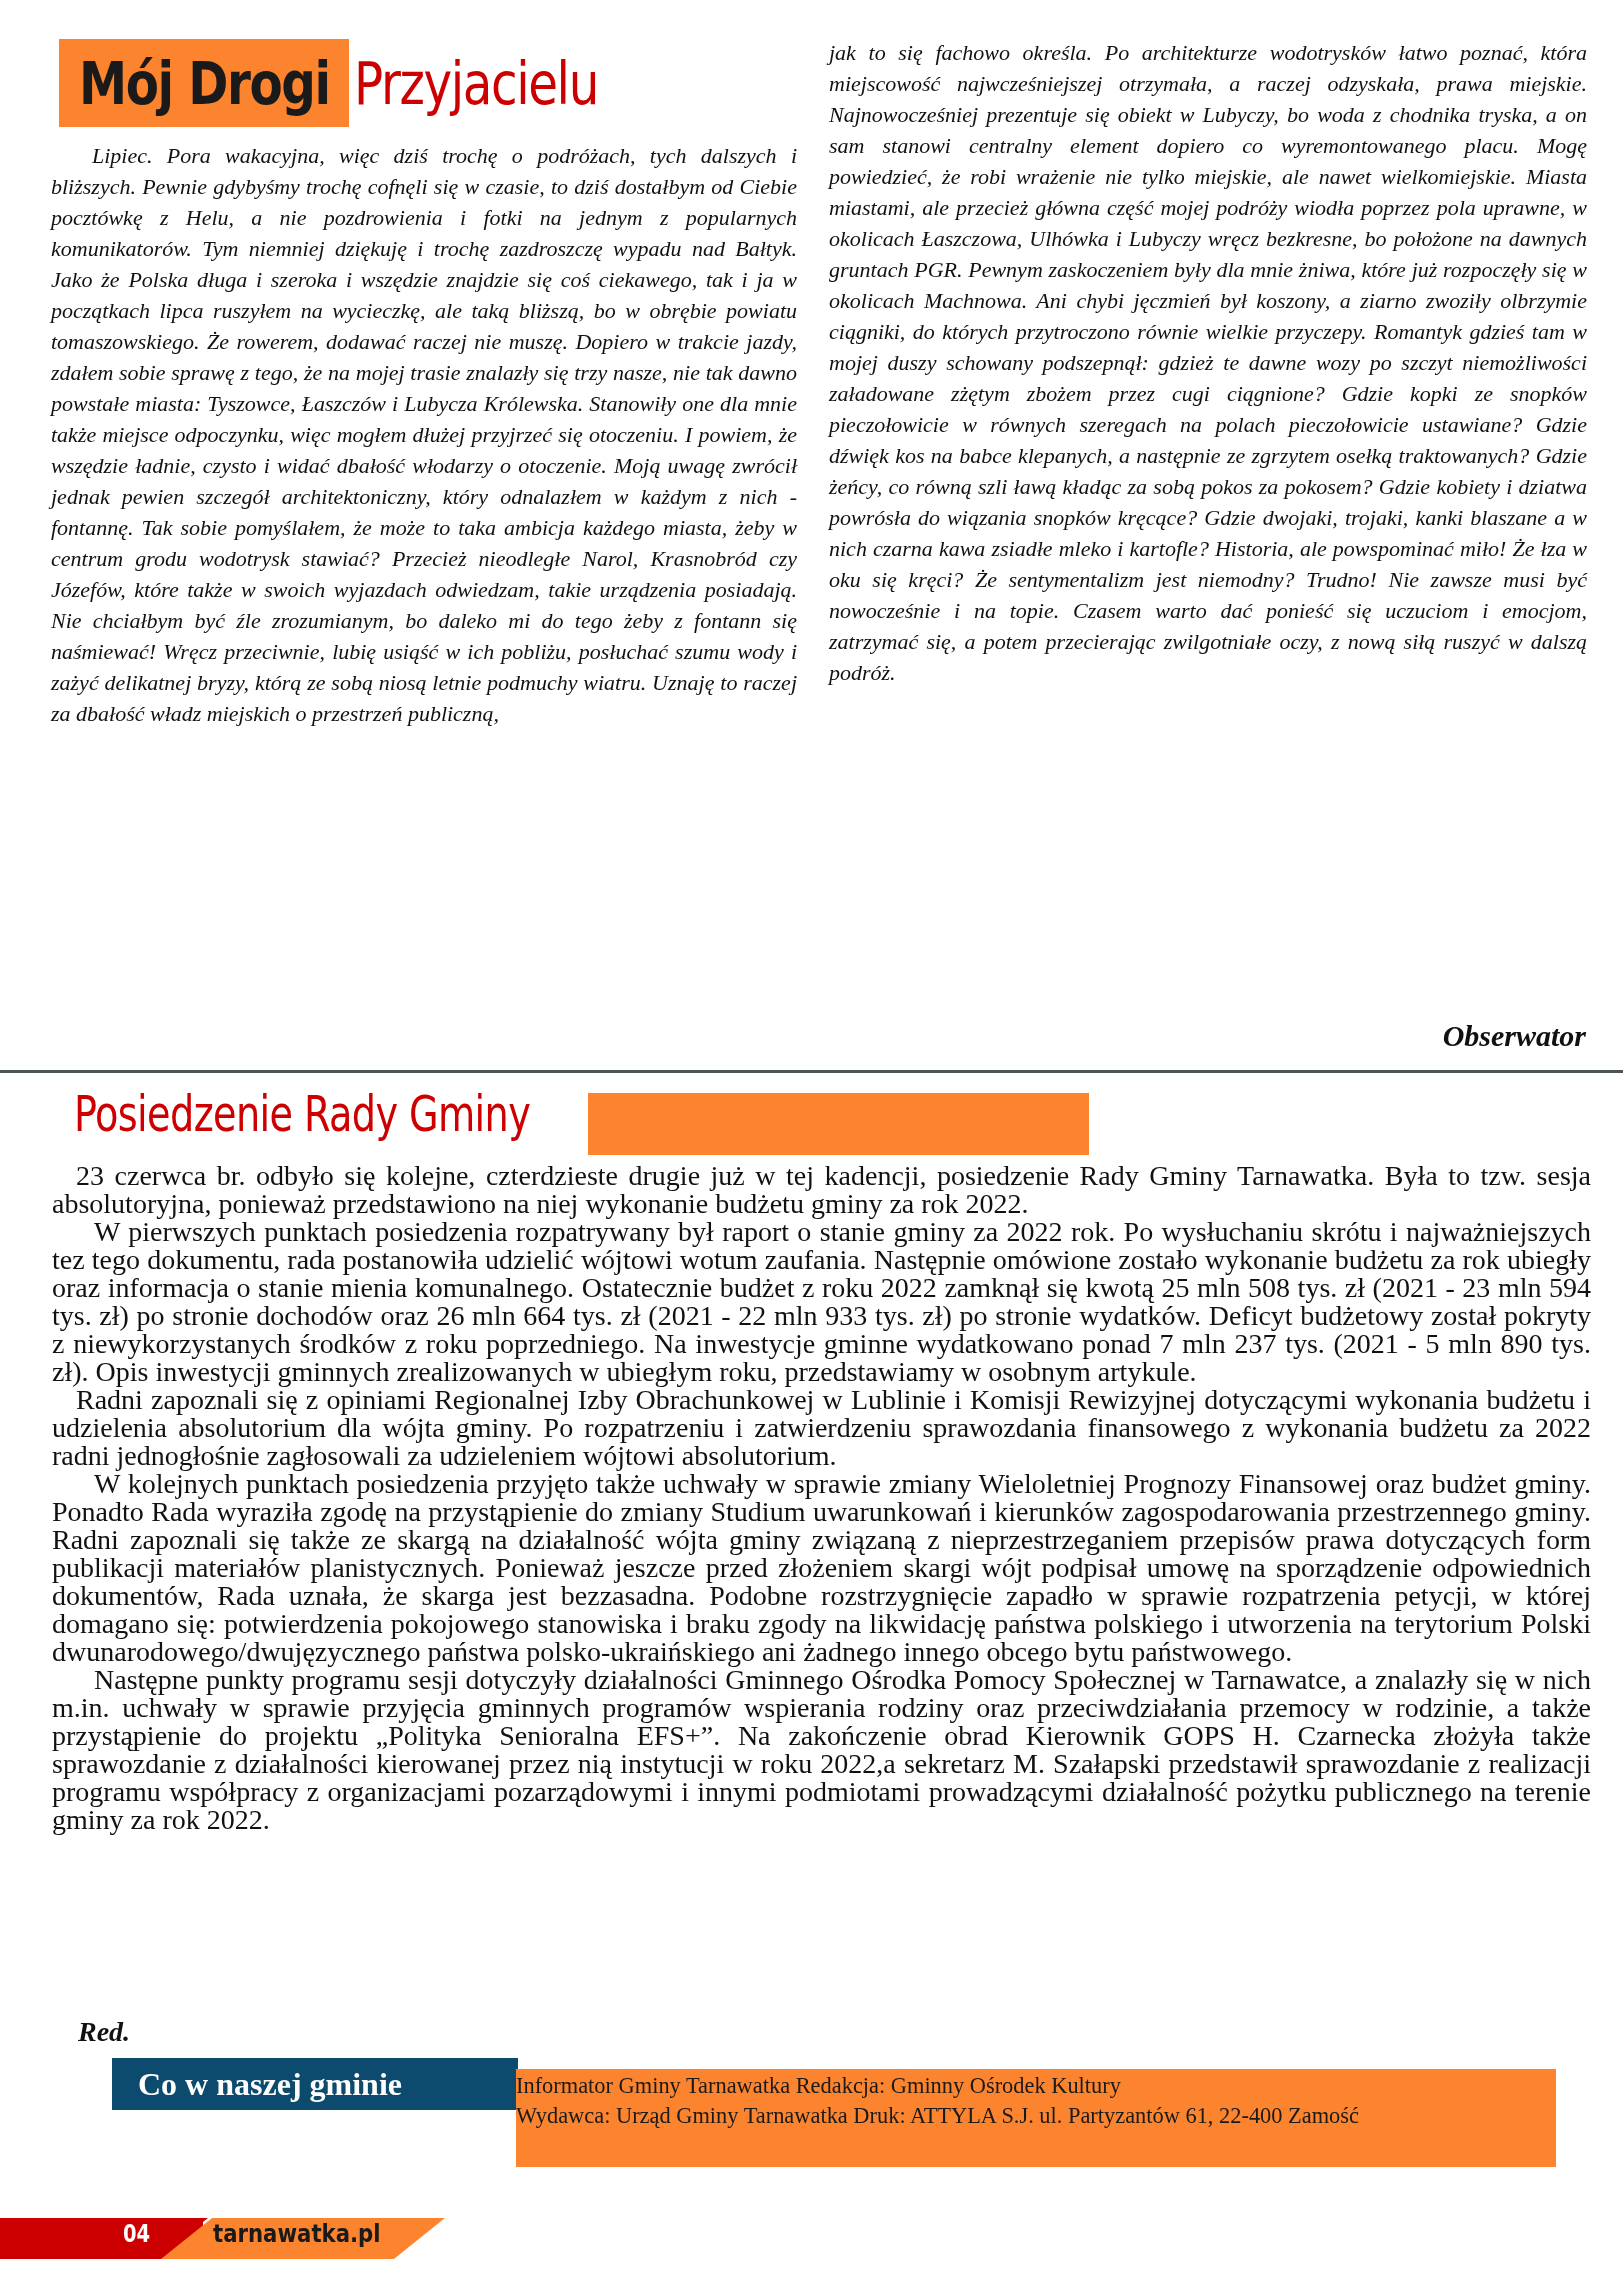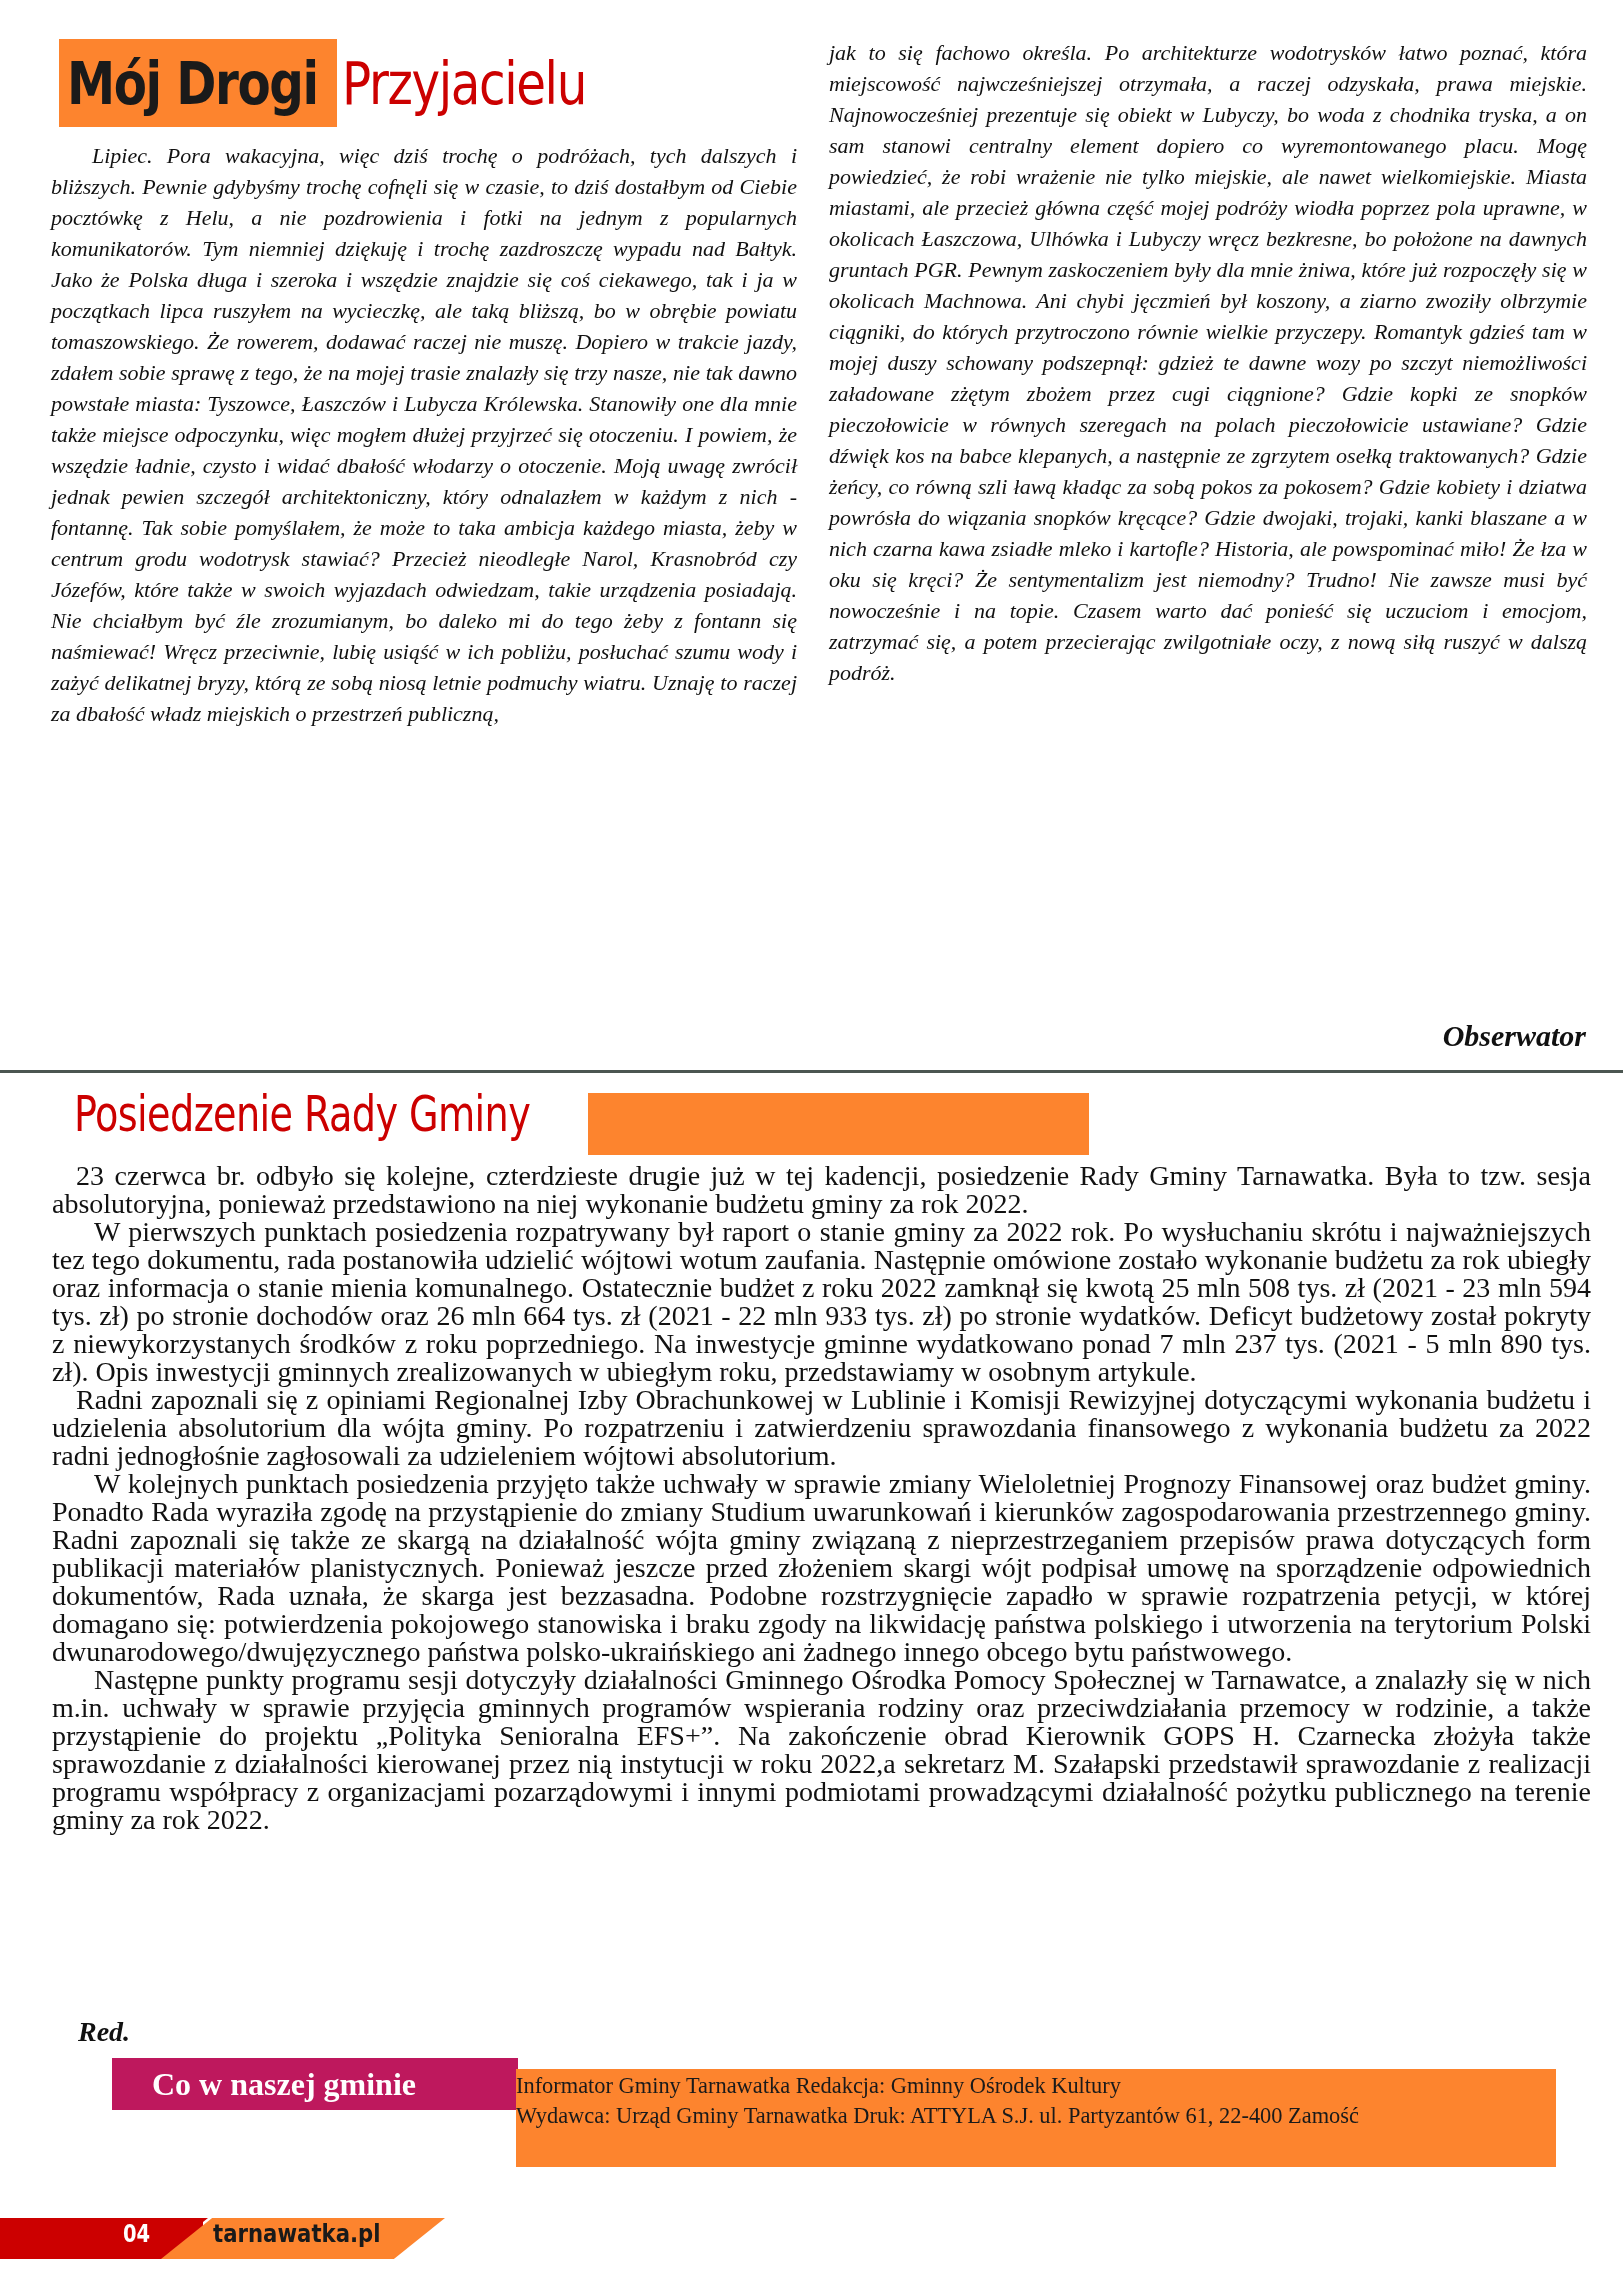--- a/index.html
+++ b/index.html
@@ -1,20 +1,20 @@
 <!DOCTYPE html>
 <html style="font-size:13.5px"><head>
 <meta charset="utf-8">
 <style>
   html, body { margin: 0; padding: 0; background: #ffffff; }
   body { width: 1623px; height: 2295px; position: relative; overflow: hidden; font-family: "Liberation Serif", serif; color: #111; }
 
   
   .a1-title { position: absolute; left: 59px; top: 39px; height: 88px; display: flex; align-items: center; }
-  .a1-title-box { background: #fd842e; height: 88px; padding: 0 12px 0 8px; display: flex; align-items: center; }
+  .a1-title-box { background: #fd842e; height: 88px; padding: 0 12px 0 20px; display: flex; align-items: center; }
   .a1-title-dark { font-family: "DejaVu Sans", sans-serif; font-weight: bold; font-size: 59px; color: #1a1a1a; letter-spacing: -1.7px; transform: scaleX(0.82); transform-origin: left center; display: inline-block; width: 258px; white-space: nowrap; }
   .a1-title-red { font-family: "DejaVu Sans", sans-serif; font-size: 59px; color: #cc0000; letter-spacing: -1.7px; transform: scaleX(0.82); transform-origin: left center; display: inline-block; margin-left: 5px; white-space: nowrap; }
 
   .col { position: absolute; font-style: italic; font-size: 22px; line-height: 31px; text-align: justify; }
   .col p { margin: 0; }
   .col .indent { text-indent: 41px; }
   .a1-left { left: 51px; top: 140px; width: 746px; }
   .a1-right { left: 829px; top: 37px; width: 758px; }
   .signature { position: absolute; right: 37px; top: 1019px; font-weight: bold; font-style: italic; font-size: 30px; }
 
@@ -22,21 +22,21 @@
 
   
   .a2-title { position: absolute; left: 74px; top: 1086px; font-family: "DejaVu Sans", sans-serif; font-size: 49px; color: #cc0000; transform: scaleX(0.78); transform-origin: left center; white-space: nowrap; letter-spacing: -0.8px; }
   .a2-orange { position: absolute; left: 588px; top: 1093px; width: 501px; height: 62px; background: #fd842e; }
   .a2-body { position: absolute; left: 52px; top: 1162px; width: 1539px; font-size: 28px; line-height: 28px; text-align: justify; font-family: "Liberation Serif", serif; }
   .a2-body p { margin: 0; text-indent: 42px; }
   .a2-body p.ind-small { text-indent: 24px; }
   .red-sig { position: absolute; left: 78px; top: 2016px; font-weight: bold; font-style: italic; font-size: 28px; }
 
   
-  .co-box { position: absolute; left: 112px; top: 2058px; width: 406px; height: 52px; background: #be185d; color: #fff; font-weight: bold; font-size: 32px; display: flex; align-items: center; padding-left: 40px; box-sizing: border-box; }
+  .co-box { position: absolute; left: 112px; top: 2058px; width: 406px; height: 52px; background: #0c4a6e; color: #fff; font-weight: bold; font-size: 32px; display: flex; align-items: center; padding-left: 26px; box-sizing: border-box; }
   .info-box { position: absolute; left: 516px; top: 2069px; width: 1040px; height: 98px; background: #fd842e; color: #1a1a1a; font-size: 22.4px; line-height: 30px; text-align: left; padding-top: 1.7px; box-sizing: border-box; }
   .info-box div { white-space: nowrap; }
 
   
   .pg-red { position: absolute; left: 0; top: 2218px; width: 203px; height: 41px; background: #cc0000; }
   .pg-orange { position: absolute; left: 161px; top: 2218px; width: 284px; height: 41px; background: #fd842e; clip-path: polygon(18% 0, 100% 0, 82% 100%, 0 100%); }
   .pg-red-tri { position: absolute; left: 157px; top: 2218px; width: 51px; height: 41px; background: #cc0000; clip-path: polygon(0 0, 100% 0, 0 100%); }
   .pg-num { position: absolute; left: 123px; top: 2219px; font-family: "DejaVu Sans", sans-serif; font-weight: bold; color: #fff; font-size: 25px; transform: scaleX(0.78); transform-origin: left center; }
   .pg-site { position: absolute; left: 213px; top: 2219px; font-family: "DejaVu Sans", sans-serif; font-weight: bold; color: #1a1a1a; font-size: 25px; transform: scaleX(0.85); transform-origin: left center; }
 </style>

